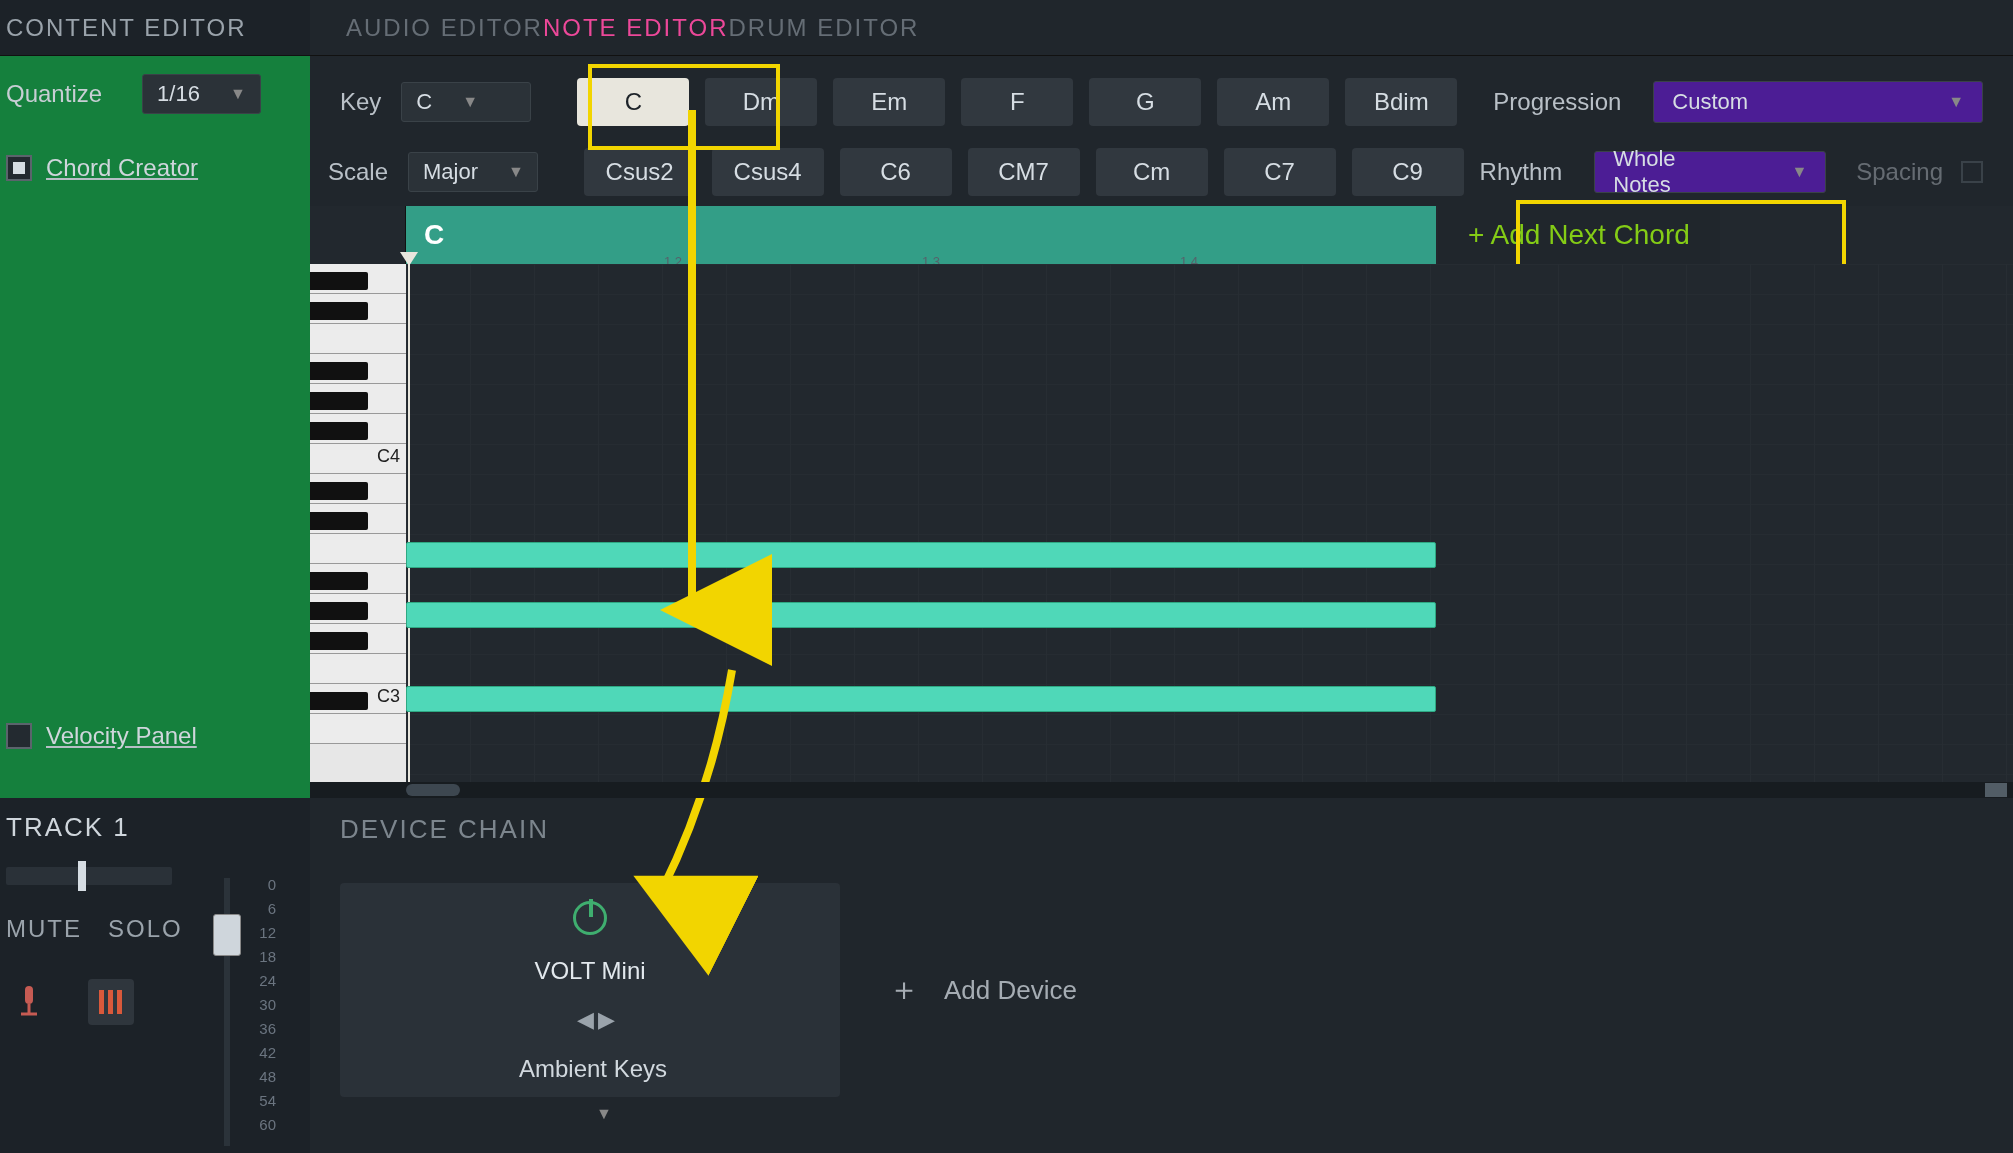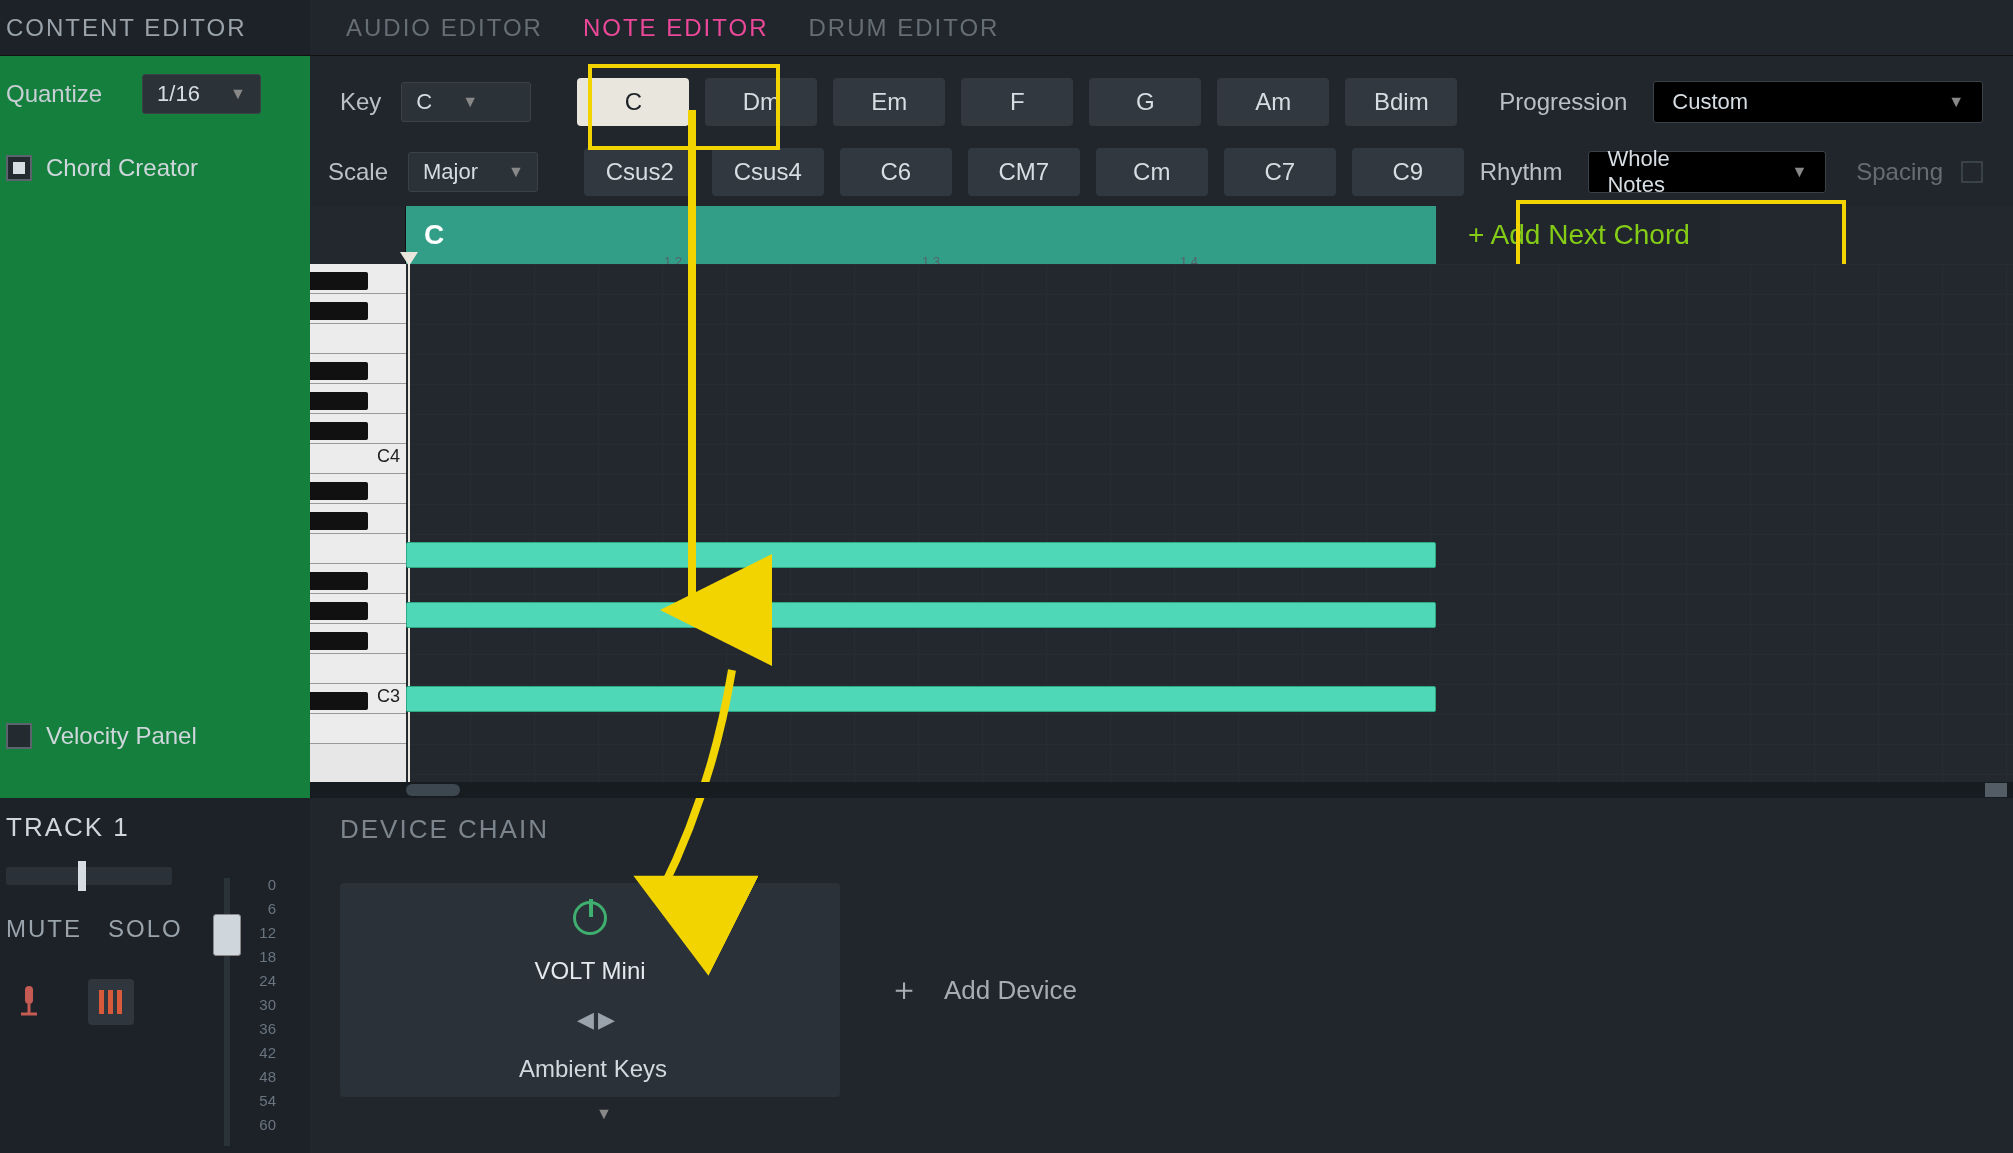--- a/index.html
+++ b/index.html
@@ -1,40 +1,40 @@
 <!DOCTYPE html>
 <html><head>
 <meta charset="utf-8">
 <style>
   * { margin:0; padding:0; box-sizing:border-box; font-family: Arial, sans-serif; -webkit-font-smoothing:antialiased; }
   html,body{width:2013px;height:1153px;background:#1c2228;color:#b7bfc6;overflow:hidden;}
   .app{display:grid;grid-template-columns:310px 1fr;grid-template-rows:56px 742px 355px;width:100%;height:100%;}
   
   .top-left{grid-column:1;grid-row:1;background:#1c2228;border-bottom:1px solid #111;display:flex;align-items:center;padding-left:6px;font-size:24px;letter-spacing:2px;color:#9aa3ab;}
-  .top-right{grid-column:2;grid-row:1;background:#20262c;border-bottom:1px solid #111;display:flex;align-items:center;gap:40px;padding-left:36px;}
+  .top-right{grid-column:2;grid-row:1;background:#20262c;border-bottom:1px solid #111;display:flex;align-items:center;padding-left:36px;}
   .top-right .tab{font-size:24px;letter-spacing:2px;color:#656d75;cursor:pointer;}
   .top-right .tab.active{color:#ec4899;}
   .left-panel{grid-column:1;grid-row:2;background:#15803d;padding:18px 6px;}
   .quant-row{display:flex;align-items:center;gap:40px;margin-bottom:40px;}
   .quant-row .lbl{font-size:24px;color:#c7ced4;}
   .select{background:#2b3238;border:1px solid #3a4248;border-radius:3px;height:40px;display:flex;align-items:center;padding:0 14px;gap:30px;color:#d6dde3;font-size:22px;cursor:pointer;}
   .select .caret{font-size:16px;color:#888;}
-  .check-row{display:flex;align-items:center;gap:14px;margin-bottom:36px;}
+  .check-row{display:flex;align-items:center;gap:14px;margin-bottom:36px;text-decoration:underline;}
   .checkbox{width:26px;height:26px;border:2px solid #5b646c;background:#232a30;cursor:pointer;position:relative;}
   .checkbox.on::after{content:"";position:absolute;inset:5px;background:#d6dde3;}
   .check-row .lbl{font-size:24px;color:#cfd6dc;}
   .editor-area{grid-column:2;grid-row:2;background:#20262c;display:flex;flex-direction:column;}
   
   .chord-toolbar{padding:22px 30px 10px 30px;display:flex;flex-direction:column;gap:22px;position:relative;}
   .row{display:flex;align-items:center;gap:16px;}
   .field-lbl{font-size:24px;color:#b9c0c7;margin-right:4px;}
   .chord-btn{min-width:112px;height:48px;background:#31383f;border-radius:4px;display:flex;align-items:center;justify-content:center;color:#d6dde3;font-size:24px;cursor:pointer;}
   .chord-btn.selected{background:#e8e6dd;color:#1c2228;}
   .right-opts{margin-left:auto;display:flex;align-items:center;gap:22px;}
-  .wide-select{background:#000000;border:1px solid #3a4248;border-radius:3px;height:42px;display:flex;align-items:center;padding:0 18px;gap:180px;color:#d6dde3;font-size:22px;cursor:pointer;}
+  .wide-select{background:#4c1d95;border:1px solid #3a4248;border-radius:3px;height:42px;display:flex;align-items:center;padding:0 18px;gap:180px;color:#d6dde3;font-size:22px;cursor:pointer;margin-left:6px;}
   .wide-select .caret{font-size:16px;color:#888;}
   .spacing-check{display:flex;align-items:center;gap:14px;opacity:.45;margin-left:8px;}
   
   .hl-c, .hl-add{position:absolute;border:4px solid #f2d500;pointer-events:none;}
   
   .roll-wrap{flex:1;display:grid;grid-template-columns:96px 1fr;grid-template-rows:58px 1fr 16px;position:relative;background:#1f252b;}
   .ruler-gutter{grid-column:1;grid-row:1;background:#22282e;border-right:1px solid #111;}
   .ruler{grid-column:2;grid-row:1;background:#22282e;position:relative;}
   .chord-block{position:absolute;top:0;left:0;height:58px;background:#339e87;color:#fff;display:flex;align-items:center;padding-left:18px;font-size:28px;font-weight:600;}
   .add-next{position:absolute;top:0;height:58px;background:#20262c;color:#84cc16;display:flex;align-items:center;padding:0 30px;font-size:28px;cursor:pointer;}

